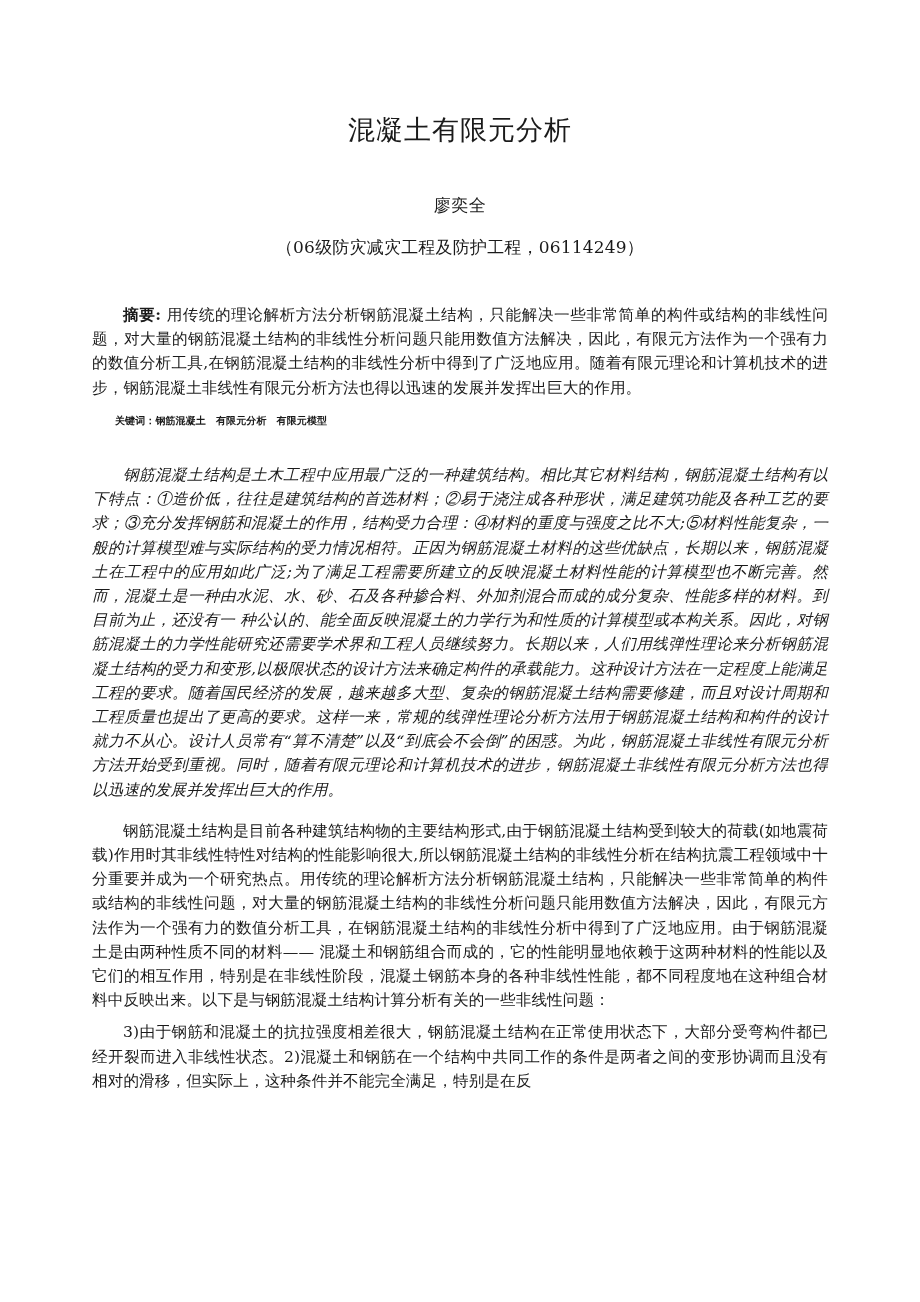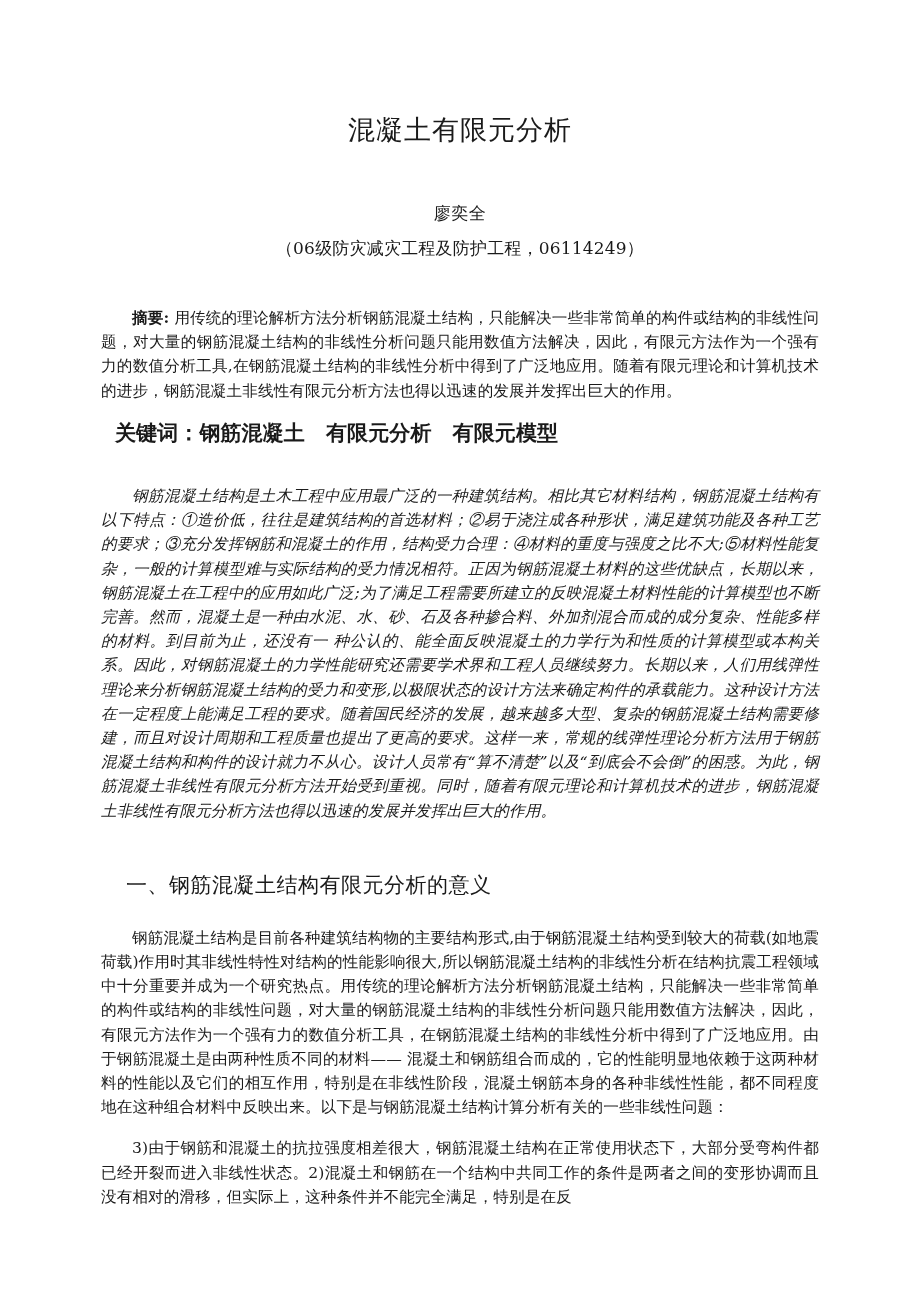--- a/index.html
+++ b/index.html
@@ -37,51 +37,51 @@
     font-weight: normal;
     letter-spacing: 1px;
     margin: 0;
     padding-top: 113px;
     font-family: "DejaVu Serif", "Liberation Serif", serif;
   }
   .author-name {
     text-align: center;
     font-size: 17px;
     line-height: 24px;
-    margin: 8px;
+    margin: 0;
     padding-top: 46px;
     letter-spacing: 0.5px;
   }
   .author-affil {
     text-align: center;
     font-size: 17px;
     line-height: 24px;
-    margin: 0;
+    margin: 15px;
     padding-top: 3px;
     letter-spacing: 0.2px;
   }
 
   
   .para {
     font-size: 15.6px;
     line-height: 24.2px;
     text-align: justify;
     text-justify: inter-ideograph;
-    margin: 17px;
+    margin: 8px;
     text-indent: 31px;
     letter-spacing: 0.1px;
   }
   .abstract {
     padding-top: 29px;
   }
   .abstract .lead {
     font-weight: bold;
   }
   .keywords {
-    font-size: 21px;
+    font-size: 10px;
     line-height: 24.2px;
     margin: 0;
     text-indent: 31px;
     font-weight: bold;
     letter-spacing: 0.1px;
     padding-top: 1px;
   }
   .body-first {
     padding-top: 22px;
     font-style: italic;
@@ -116,20 +116,19 @@
     <div class="author-name">廖奕全</div>
 
     <div class="author-affil">（06级防灾减灾工程及防护工程，06114249）</div>
 
     <p class="para abstract"><span class="lead">摘要:</span><span> 用传统的理论解析方法分析钢筋混凝土结构，只能解决一些非常简单的构件或结构的非线性问题，对大量的钢筋混凝土结构的非线性分析问题只能用数值方法解决，因此，有限元方法作为一个强有力的数值分析工具,在钢筋混凝土结构的非线性分析中得到了广泛地应用。随着有限元理论和计算机技术的进步，钢筋混凝土非线性有限元分析方法也得以迅速的发展并发挥出巨大的作用。</span></p>
 
     <p class="keywords">关键词：钢筋混凝土　有限元分析　有限元模型</p>
 
     <p class="para body-first">钢筋混凝土结构是土木工程中应用最广泛的一种建筑结构。相比其它材料结构，钢筋混凝土结构有以下特点：①造价低，往往是建筑结构的首选材料；②易于浇注成各种形状，满足建筑功能及各种工艺的要求；③充分发挥钢筋和混凝土的作用，结构受力合理：④材料的重度与强度之比不大;⑤材料性能复杂，一般的计算模型难与实际结构的受力情况相符。正因为钢筋混凝土材料的这些优缺点，长期以来，钢筋混凝土在工程中的应用如此广泛;为了满足工程需要所建立的反映混凝土材料性能的计算模型也不断完善。然而，混凝土是一种由水泥、水、砂、石及各种掺合料、外加剂混合而成的成分复杂、性能多样的材料。到目前为止，还没有一 种公认的、能全面反映混凝土的力学行为和性质的计算模型或本构关系。因此，对钢筋混凝土的力学性能研究还需要学术界和工程人员继续努力。长期以来，人们用线弹性理论来分析钢筋混凝土结构的受力和变形,以极限状态的设计方法来确定构件的承载能力。这种设计方法在一定程度上能满足工程的要求。随着国民经济的发展，越来越多大型、复杂的钢筋混凝土结构需要修建，而且对设计周期和工程质量也提出了更高的要求。这样一来，常规的线弹性理论分析方法用于钢筋混凝土结构和构件的设计就力不从心。设计人员常有“算不清楚”以及“到底会不会倒”的困惑。为此，钢筋混凝土非线性有限元分析方法开始受到重视。同时，随着有限元理论和计算机技术的进步，钢筋混凝土非线性有限元分析方法也得以迅速的发展并发挥出巨大的作用。</p>
 
-    <h2 class="section-heading">一、钢筋混凝土结构有限元分析的意义</h2>
 
     <p class="para section-body">钢筋混凝土结构是目前各种建筑结构物的主要结构形式,由于钢筋混凝土结构受到较大的荷载(如地震荷载)作用时其非线性特性对结构的性能影响很大,所以钢筋混凝土结构的非线性分析在结构抗震工程领域中十分重要并成为一个研究热点。用传统的理论解析方法分析钢筋混凝土结构，只能解决一些非常简单的构件或结构的非线性问题，对大量的钢筋混凝土结构的非线性分析问题只能用数值方法解决，因此，有限元方法作为一个强有力的数值分析工具，在钢筋混凝土结构的非线性分析中得到了广泛地应用。由于钢筋混凝土是由两种性质不同的材料—— 混凝土和钢筋组合而成的，它的性能明显地依赖于这两种材料的性能以及它们的相互作用，特别是在非线性阶段，混凝土钢筋本身的各种非线性性能，都不同程度地在这种组合材料中反映出来。以下是与钢筋混凝土结构计算分析有关的一些非线性问题：</p>
 
     <p class="para list-para">3)由于钢筋和混凝土的抗拉强度相差很大，钢筋混凝土结构在正常使用状态下，大部分受弯构件都已经开裂而进入非线性状态。2)混凝土和钢筋在一个结构中共同工作的条件是两者之间的变形协调而且没有相对的滑移，但实际上，这种条件并不能完全满足，特别是在反</p>
 
   </div>
 </div>
 
 </body></html>

